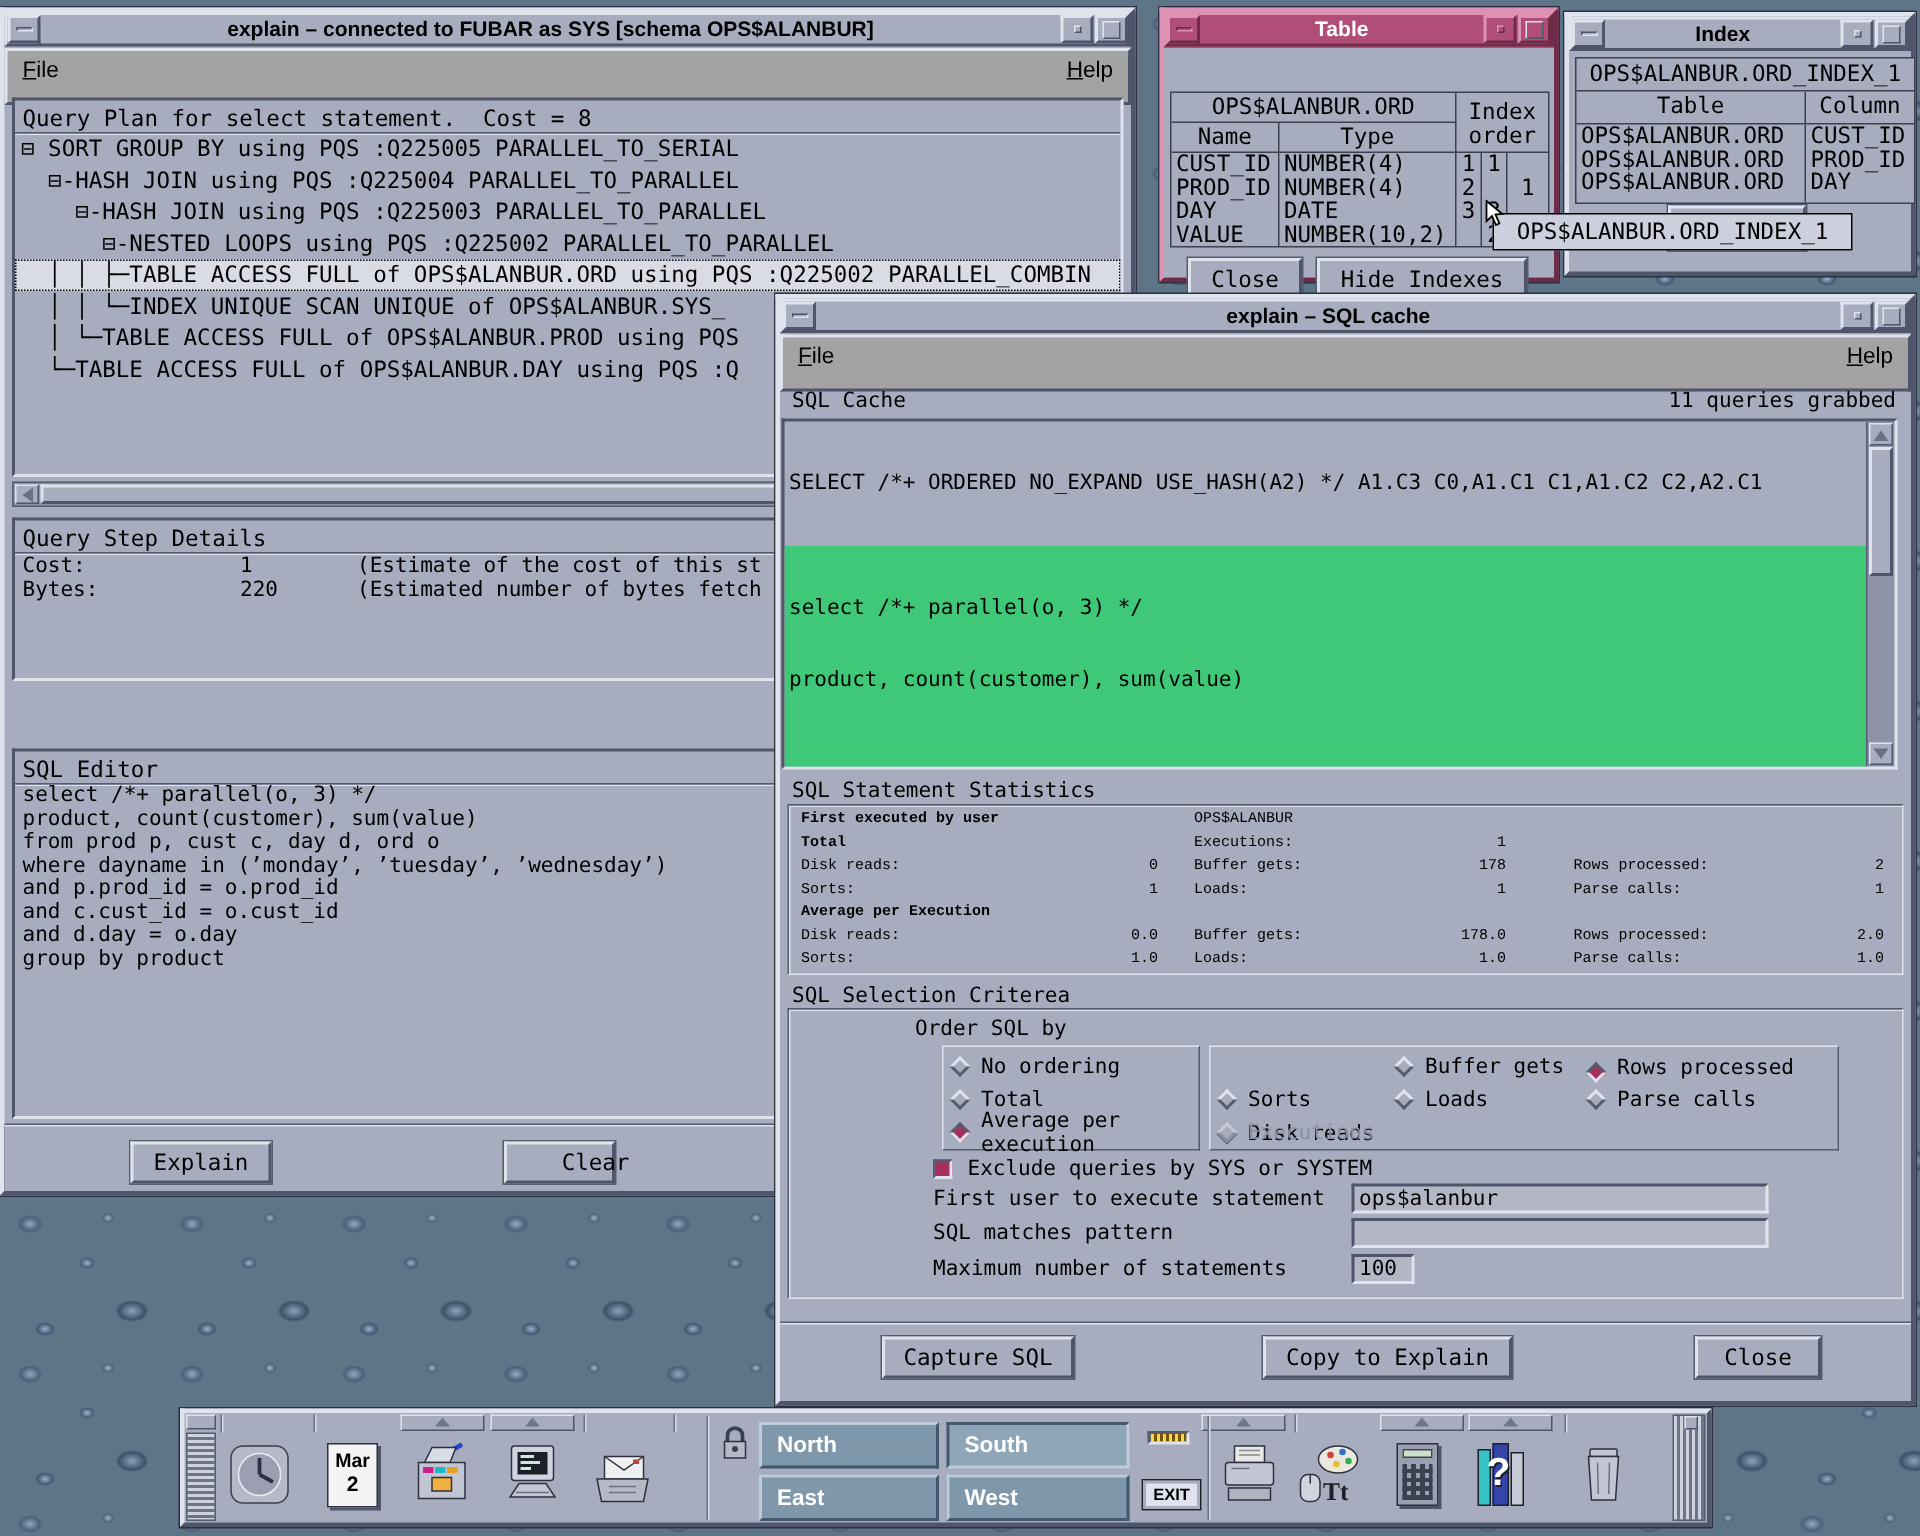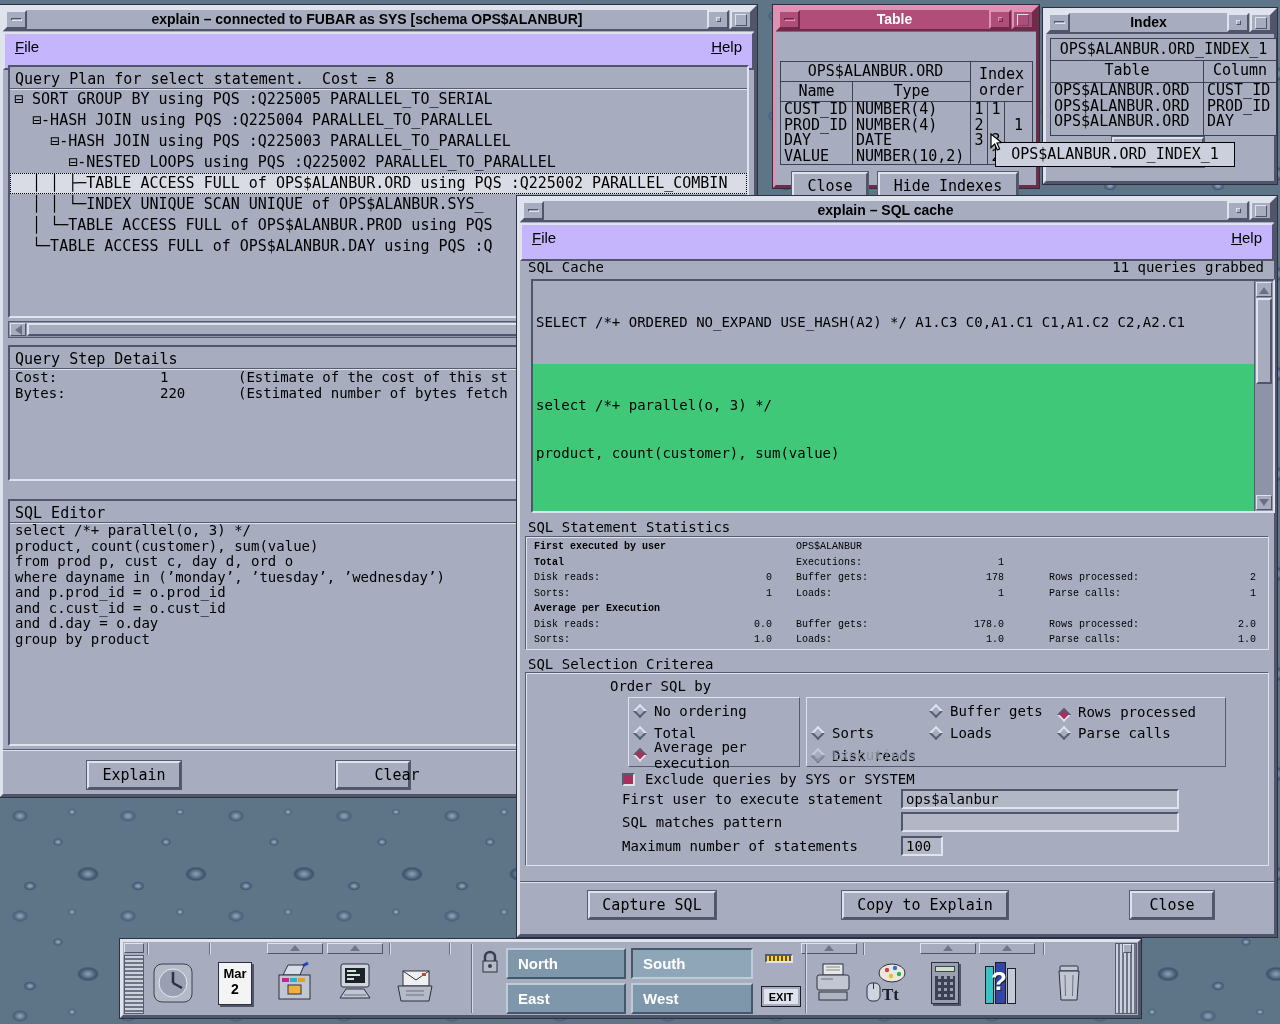--- a/index.html
+++ b/index.html
@@ -18,21 +18,21 @@
 
   
   .mwin{position:absolute;background:#a7adbf;border:3px solid;border-color:#dfe3ed #4f556a #4f556a #dfe3ed;box-shadow:0 0 0 1px #2c3040;}
   .winner{position:relative;width:100%;height:100%;}
   .tbar{position:relative;height:23px;display:flex;gap:1px;background:#a7adbf;border:2px solid;border-color:#dfe3ed #4f556a #4f556a #dfe3ed;}
   .tbtn{width:22px;height:19px;background:inherit;border:2px solid;border-color:#dfe3ed #4f556a #4f556a #dfe3ed;display:flex;align-items:center;justify-content:center;flex:none;}
   .tbtn .dash{width:11px;height:3px;background:#a7adbf;border:1px solid;border-color:#4f556a #dfe3ed #dfe3ed #4f556a;}
   .tbtn .dot{width:5px;height:5px;background:#a7adbf;border:1px solid;border-color:#dfe3ed #4f556a #4f556a #dfe3ed;}
   .tbtn .box{width:12px;height:12px;background:inherit;border:1px solid;border-color:#dfe3ed #4f556a #4f556a #dfe3ed;}
   .ttext{flex:1;text-align:center;font:bold 14px "Liberation Sans",sans-serif;line-height:18px;overflow:hidden;white-space:nowrap;}
-  .mbar{position:relative;height:38px;margin-top:1px;background:#c4b5fd;border:2px solid;border-color:#dfe3ed #4f556a #4f556a #dfe3ed;overflow:hidden;}
+  .mbar{position:relative;height:38px;margin-top:1px;background:#a3a3a3;border:2px solid;border-color:#dfe3ed #4f556a #4f556a #dfe3ed;overflow:hidden;}
   .menu-item{float:left;font:15px "Liberation Sans",sans-serif;padding:4px 10px;}
   .menu-item.right{float:right;}
   .menu-item::first-letter{text-decoration:underline;}
   .wcontent{position:absolute;left:0;right:0;bottom:0;}
   .sunken{border:2px solid;border-color:#4f556a #dfe3ed #dfe3ed #4f556a;}
   .etched{border:1px solid;border-color:#565c70 #dfe3ed #dfe3ed #565c70;box-shadow:inset 1px 1px 0 #dfe3ed;}
   .panel{position:absolute;background:#a7adbf;overflow:hidden;}
   .phdr{height:22px;padding:3px 5px;font-size:15px;white-space:pre;border-bottom:1px solid #565c70;box-shadow:0 1px 0 #dfe3ed;}
   .mbtn{position:absolute;background:#a7adbf;border:2px solid;border-color:#dfe3ed #4f556a #4f556a #dfe3ed;box-shadow:0 0 0 1px #565c70;font:15px "DejaVu Sans Mono",monospace;display:flex;align-items:center;justify-content:center;cursor:default;}
 
@@ -46,21 +46,21 @@
 
   
   #win-explain{left:0;top:5px;width:757px;height:792px;z-index:1;}
   #plan-panel{left:5px;top:3px;width:741px;height:253px;}
   .prow{height:21px;line-height:21px;padding-left:4px;font-size:15px;white-space:pre;}
   .prow.selected{background:#d9dce5;outline:1px dotted #000;outline-offset:-1px;}
   #plan-hscroll{position:absolute;left:5px;top:259px;width:741px;height:17px;background:#8d94a8;border:1px solid #565c70;}
   .sarrow{position:absolute;left:1px;top:1px;width:16px;height:13px;background:#a7adbf;border:1px solid;border-color:#dfe3ed #4f556a #4f556a #dfe3ed;display:flex;align-items:center;justify-content:center;}
   .tri-left{width:0;height:0;border:5px solid transparent;border-right:7px solid #6b7184;margin-left:-4px;}
   #plan-hthumb{position:absolute;left:18px;top:1px;right:2px;height:13px;background:#a7adbf;border:2px solid;border-color:#dfe3ed #4f556a #4f556a #dfe3ed;}
-  #details-panel{left:5px;top:283px;width:741px;height:136px;}
+  #details-panel{left:5px;top:283px;width:741px;height:109px;}
   .drow{display:flex;height:16px;font-size:14px;align-items:center;padding-left:5px;}
   .dl{width:145px;}.dv{width:78px;}.dd{white-space:pre;}
   #editor-panel{left:5px;top:437px;width:741px;height:247px;}
   .erow{height:15.5px;line-height:15.5px;font-size:14px;white-space:pre;padding-left:5px;}
   #explain-btnbar{position:absolute;left:0;right:0;top:688px;height:48px;border-top:1px solid #dfe3ed;box-shadow:0 -1px 0 #565c70;}
   #btn-explain{left:84px;top:10px;width:94px;height:28px;}
   #btn-clear{left:333px;top:10px;width:74px;height:28px;padding-left:48px;}
 
   
   #win-table{left:773px;top:5px;width:266px;height:183px;z-index:2;}
@@ -84,21 +84,21 @@
   #index-peek-btn{left:66px;top:126px;width:92px;height:30px;}
 
   
   #tooltip{position:absolute;left:995px;top:142px;width:240px;height:25px;background:#ccd0dc;border:1px solid #000;z-index:10;font-size:15px;text-align:center;line-height:23px;white-space:pre;}
   #cursor-arrow{position:absolute;left:990px;top:133px;z-index:11;}
 
   
   #win-cache{left:517px;top:196px;width:760px;height:741px;z-index:3;}
   #cache-label-row{position:absolute;left:8px;right:10px;top:6px;height:17px;font-size:14px;}
   #cache-grabbed{position:absolute;right:0;top:0;}
-  #cache-list{left:11px;top:26px;width:744px;height:234px;}
+  #cache-list{left:1px;top:26px;width:744px;height:234px;}
   .entry{font-size:14px;white-space:pre;padding:2px 0 2px 3px;width:721px;}
   .entry .ln{height:15.25px;line-height:15.25px;}
   #entry2{background:#3ec878;}
   .vscroll{position:absolute;top:0;right:0;bottom:0;width:19px;background:#8d94a8;border-left:1px solid #565c70;}
   .varrow{position:absolute;left:1px;width:16px;height:15px;background:#a7adbf;border:1px solid;border-color:#dfe3ed #4f556a #4f556a #dfe3ed;display:flex;align-items:center;justify-content:center;}
   .tri-up{width:0;height:0;border:5px solid transparent;border-bottom:7px solid #6b7184;margin-top:-4px;}
   .tri-down{width:0;height:0;border:5px solid transparent;border-top:7px solid #6b7184;margin-bottom:-4px;}
   #cache-vthumb{position:absolute;left:1px;top:17px;width:16px;height:86px;background:#a7adbf;border:2px solid;border-color:#dfe3ed #4f556a #4f556a #dfe3ed;}
   #stats-hdr,#crit-hdr{position:absolute;left:8px;font-size:14px;}
   #stats-hdr{top:266px;}

